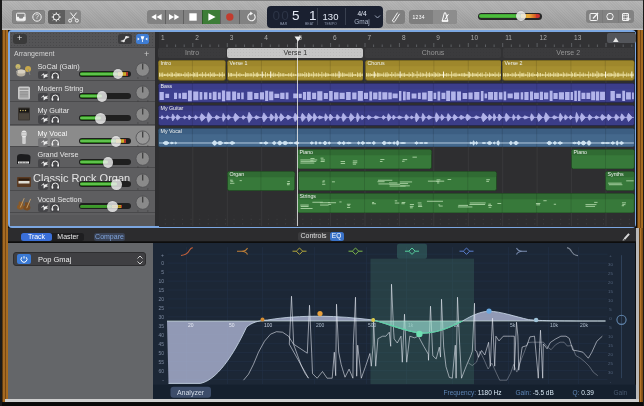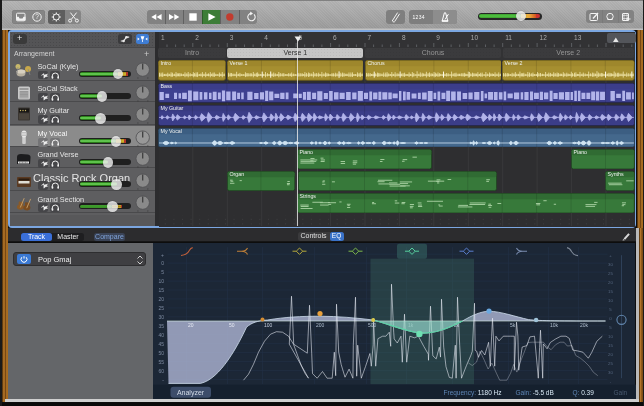--- a/index.html
+++ b/index.html
@@ -49,20 +49,36 @@
 <path d="M22 3.9 L27 7 L22 10.1Z M27.3 3.9 L32.3 7 L27.3 10.1Z"></path>
 <rect x="42.3" y="3.3" width="7.4" height="7.4"></rect>
 <path d="M61.4 3.2 L68.6 7 L61.4 10.8Z"></path>
 <circle cx="82.8" cy="7" r="3.7" fill="#c23b2e"></circle>
 </g>
 <g stroke="#f4f4f4" fill="none" stroke-width="1.1">
 <path d="M104.3 3.4 a3.7 3.7 0 1 0 2.7 1"></path>
 </g>
 <path d="M103.2 1.4 l2.8 2 -2.8 2z" fill="#f4f4f4"></path>
 </svg>
+    <div class="abs" style="left:267px;top:6px;width:116px;height:21.5px;background:#1a2030;border-radius:4px;color:#dfe5f2">
+<div class="abs" style="left:49.5px;top:2px;width:1px;height:17px;background:#39404f"></div>
+<div class="abs" style="left:77.5px;top:2px;width:1px;height:17px;background:#39404f"></div>
+<div class="abs" style="left:5.5px;top:1.5px;font-size:13.5px;color:#2c3446;letter-spacing:1.2px">00</div>
+<div class="abs" style="left:25px;top:1.5px;font-size:13.5px;color:#e6ecf8">5</div>
+<div class="abs" style="left:42px;top:1.5px;font-size:13.5px;color:#e6ecf8">1</div>
+<div class="abs" style="left:13px;top:16.2px;font-size:3.5px;color:#8892a8">BAR</div>
+<div class="abs" style="left:38px;top:16.2px;font-size:3.5px;color:#8892a8">BEAT</div>
+<div class="abs" style="left:52px;top:5px;width:23px;text-align:center;font-size:9.5px;color:#e6ecf8">130</div>
+<div class="abs" style="left:52px;top:16.2px;width:23px;text-align:center;font-size:3.5px;color:#8892a8">TEMPO</div>
+<div class="abs" style="left:78px;top:3.5px;width:34px;text-align:center;font-size:6.5px;color:#e6ecf8">4/4</div>
+<div class="abs" style="left:78px;top:12px;width:34px;text-align:center;font-size:6.5px;color:#aab4c8">Gmaj</div>
+<svg class="abs" style="right:2px;top:8px" width="7" height="6" viewBox="0 0 7 6">
+        <path d="M1 1.5 L3.5 4 L6 1.5" stroke="#9aa4b8" fill="none" stroke-width="1"></path>
+      </svg>
+</div>
     <div class="abs" style="left:386px;top:10px;width:19px;height:13.5px;background:#7f7f7f;border-radius:3px"></div>
 <svg class="abs" style="left:386px;top:10px" width="19" height="14" viewBox="0 0 19 14">
 <g stroke="#fff" fill="none" stroke-width="0.9">
 <path d="M6.2 11 L11.6 2.6 M8.6 11.6 L13.6 3.8"></path>
 <path d="M6.6 11.6 l1.8 0.5"></path>
       </g>
     </svg>
     <div class="abs" style="left:409px;top:10px;width:48px;height:13.5px;background:#7e7e7e;border-radius:3px"></div>
 <div class="abs" style="left:433px;top:10px;width:24px;height:13.5px;background:#8d8d8d;border-radius:0 3px 3px 0"></div>
 <div class="abs" style="left:412.5px;top:14.2px;font-size:5px;color:#fff;letter-spacing:0.3px">1234</div>
@@ -112,21 +128,21 @@
 <div class="abs" style="left:14px;top:50px;font-size:7px;color:#d2d2d2">Arrangement</div>
 <div class="abs" style="left:144px;top:48.5px;font-size:9px;color:#c9c9c9">+</div>
     <div class="abs" style="left:9.5px;top:58.8px;width:145px;height:21.8px;background:#5e5e60;border-bottom:1px solid #4a4a4c"></div>
     <svg class="abs" style="left:13.5px;top:62px" width="20" height="16" viewBox="0 0 20 16">
       <ellipse cx="7" cy="11" rx="4.5" ry="3.5" fill="#b8b0a0"></ellipse>
       <ellipse cx="7" cy="9.5" rx="4.5" ry="2" fill="#d8d0c0"></ellipse>
 <circle cx="14" cy="7" r="3" fill="#c8a84a"></circle>
       <circle cx="4" cy="4.5" r="2.5" fill="#c8b86a"></circle>
       <path d="M14 7 L16 13 M4 5 L3 12" stroke="#888" stroke-width="0.7"></path>
     </svg>
-    <div class="abs" style="left:37.5px;top:61.8px;font-size:7.3px;color:#e4e4e4;white-space:nowrap">SoCal (Kyle)</div>
+    <div class="abs" style="left:37.5px;top:61.8px;font-size:7.3px;color:#e4e4e4;white-space:nowrap">SoCal (Gain)</div>
     <div class="abs" style="left:37.5px;top:70.6px;width:10.5px;height:8.8px;background:#454548;border-radius:2px"></div>
     <div class="abs" style="left:49.5px;top:70.6px;width:10.5px;height:8.8px;background:#454548;border-radius:2px"></div>
     <svg class="abs" style="left:37.5px;top:70.6px" width="23" height="9" viewBox="0 0 23 9">
 <path d="M3.2 4.5 l2.6-2.1 v4.8 l1.8-1.4 2-0.4 -1 -1.4 1.4-1.2" fill="#f0f0f0" stroke="#f0f0f0" stroke-width="0.4"></path>
 <path d="M14.2 6.2 v-1.1 a3.1 3.1 0 0 1 6.2 0 V6.2" stroke="#f0f0f0" fill="none" stroke-width="1"></path>
 <rect x="13.6" y="5.3" width="1.7" height="2.4" rx="0.7" fill="#f0f0f0"></rect>
       <rect x="19.3" y="5.3" width="1.7" height="2.4" rx="0.7" fill="#f0f0f0"></rect>
 </svg>
     <div class="abs" style="left:78.5px;top:70.6px;width:52px;height:6.2px;background:#1f1f1f;border-radius:3.1px"></div>
     <div class="abs" style="left:79.5px;top:71.8px;width:38.3px;height:3.8px;border-radius:1.9px;background:linear-gradient(180deg,#2d811b 0%,#2d811b 14%,#86ef74 26%,#3a9a28 48%,#3a9a28 54%,#86ef74 72%,#2a7a18 86%,#2a7a18 100%)"></div>
@@ -138,21 +154,21 @@
 <path d="M7.7 7.6 V1.5" stroke="#3e3e3e" stroke-width="1.3"></path>
 <path d="M2.3 16 h1.2 M12.2 16 h1.2" stroke="#3a3a3a" stroke-width="0.8"></path>
     </svg>
     <div class="abs" style="left:9.5px;top:81.4px;width:145px;height:21px;background:#5e5e60;border-bottom:1px solid #4a4a4c"></div>
     <svg class="abs" style="left:13.5px;top:84.6px" width="20" height="16" viewBox="0 0 20 16">
       <rect x="4" y="1.5" width="12" height="13" rx="1.5" fill="#c9c9c9"></rect>
       <rect x="5.5" y="3" width="9" height="2" fill="#9a9a9a"></rect>
 <rect x="5.5" y="6" width="9" height="7.5" fill="#aaa"></rect>
       <path d="M6 6.5h8M6 8h8M6 9.5h8M6 11h8" stroke="#8a8a8a" stroke-width="0.6"></path>
     </svg>
-    <div class="abs" style="left:37.5px;top:84.4px;font-size:7.3px;color:#e4e4e4;white-space:nowrap">SoCal Stack</div>
+    <div class="abs" style="left:37.5px;top:84.4px;font-size:7.3px;color:#e4e4e4;white-space:nowrap">Modern String</div>
     <div class="abs" style="left:37.5px;top:93.2px;width:10.5px;height:8.8px;background:#454548;border-radius:2px"></div>
     <div class="abs" style="left:49.5px;top:93.2px;width:10.5px;height:8.8px;background:#454548;border-radius:2px"></div>
     <svg class="abs" style="left:37.5px;top:93.2px" width="23" height="9" viewBox="0 0 23 9">
 <path d="M3.2 4.5 l2.6-2.1 v4.8 l1.8-1.4 2-0.4 -1 -1.4 1.4-1.2" fill="#f0f0f0" stroke="#f0f0f0" stroke-width="0.4"></path>
 <path d="M14.2 6.2 v-1.1 a3.1 3.1 0 0 1 6.2 0 V6.2" stroke="#f0f0f0" fill="none" stroke-width="1"></path>
 <rect x="13.6" y="5.3" width="1.7" height="2.4" rx="0.7" fill="#f0f0f0"></rect>
       <rect x="19.3" y="5.3" width="1.7" height="2.4" rx="0.7" fill="#f0f0f0"></rect>
 </svg>
     <div class="abs" style="left:78.5px;top:93.2px;width:52px;height:6.2px;background:#1f1f1f;border-radius:3.1px"></div>
     <div class="abs" style="left:79.5px;top:94.4px;width:22.2px;height:3.8px;border-radius:1.9px;background:linear-gradient(180deg,#2d811b 0%,#2d811b 14%,#86ef74 26%,#3a9a28 48%,#3a9a28 54%,#86ef74 72%,#2a7a18 86%,#2a7a18 100%)"></div>
@@ -261,21 +277,21 @@
     </svg>
     <div class="abs" style="left:9.5px;top:191.5px;width:145px;height:21.4px;background:#5e5e60;border-bottom:1px solid #4a4a4c"></div>
     <svg class="abs" style="left:13.5px;top:194.7px" width="20" height="16" viewBox="0 0 20 16">
       <g>
 <path d="M5.2 14.5 q-2.6-0.6-2.2-3 q0.3-1.7 1.8-2 q-0.8-1.8 0.4-3.2 l1.4 0.6 q1.6-0.9 2.6 0.3 q1 1.4-0.2 2.9 q1.4 0.9 1 2.5 q-0.5 2.2-3 2.1z" fill="#8a5a28"></path>
 <path d="M6.3 12.5 L10.2 3.2" stroke="#c9a26a" stroke-width="0.9"></path>
 <path d="M11.6 15.2 q-2.6-0.6-2.2-3 q0.3-1.7 1.8-2 q-0.8-1.8 0.4-3.2 l1.4 0.6 q1.6-0.9 2.6 0.3 q1 1.4-0.2 2.9 q1.4 0.9 1 2.5 q-0.5 2.2-3 2.1z" fill="#7a4c20"></path>
 <path d="M12.7 13.2 L16.6 3.9" stroke="#c9a26a" stroke-width="0.9"></path>
       </g>
 </svg>
-    <div class="abs" style="left:37.5px;top:194.5px;font-size:7.3px;color:#e4e4e4;white-space:nowrap">Grand Section</div>
+    <div class="abs" style="left:37.5px;top:194.5px;font-size:7.3px;color:#e4e4e4;white-space:nowrap">Vocal Section</div>
     <div class="abs" style="left:37.5px;top:203.3px;width:10.5px;height:8.8px;background:#454548;border-radius:2px"></div>
     <div class="abs" style="left:49.5px;top:203.3px;width:10.5px;height:8.8px;background:#454548;border-radius:2px"></div>
     <svg class="abs" style="left:37.5px;top:203.3px" width="23" height="9" viewBox="0 0 23 9">
 <path d="M3.2 4.5 l2.6-2.1 v4.8 l1.8-1.4 2-0.4 -1 -1.4 1.4-1.2" fill="#f0f0f0" stroke="#f0f0f0" stroke-width="0.4"></path>
 <path d="M14.2 6.2 v-1.1 a3.1 3.1 0 0 1 6.2 0 V6.2" stroke="#f0f0f0" fill="none" stroke-width="1"></path>
 <rect x="13.6" y="5.3" width="1.7" height="2.4" rx="0.7" fill="#f0f0f0"></rect>
       <rect x="19.3" y="5.3" width="1.7" height="2.4" rx="0.7" fill="#f0f0f0"></rect>
 </svg>
     <div class="abs" style="left:78.5px;top:203.3px;width:52px;height:6.2px;background:#1f1f1f;border-radius:3.1px"></div>
     <div class="abs" style="left:79.5px;top:204.5px;width:32.8px;height:3.8px;border-radius:1.9px;background:linear-gradient(180deg,#2d811b 0%,#2d811b 14%,#86ef74 26%,#3a9a28 48%,#3a9a28 54%,#86ef74 72%,#2a7a18 86%,#2a7a18 100%)"></div>

